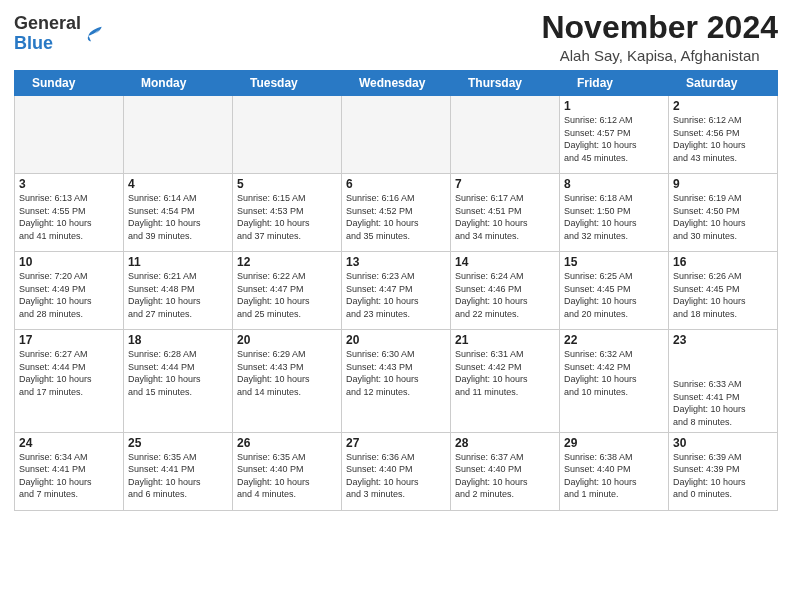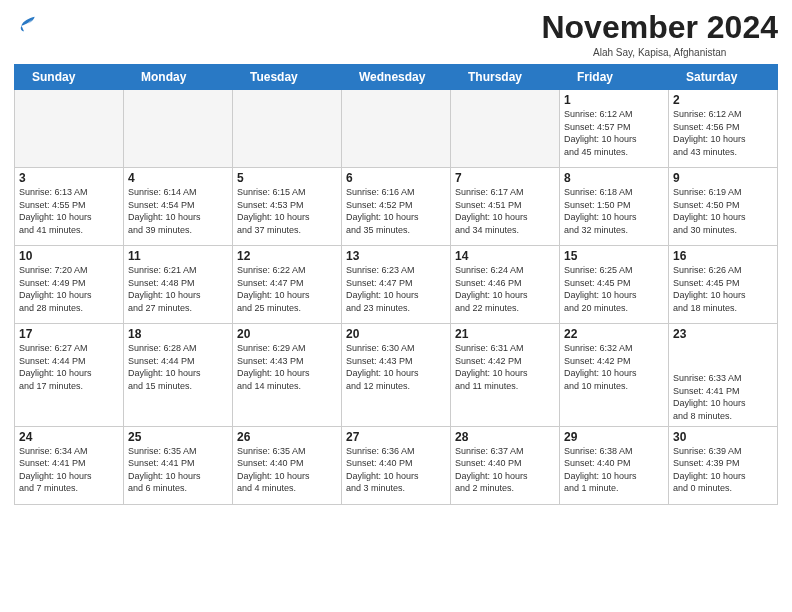--- a/index.html
+++ b/index.html
@@ -50,21 +50,21 @@
     .title-block {
       text-align: center;
     }
     .month-title {
       font-size: 32px;
       font-weight: bold;
       color: #222;
       line-height: 1.1;
     }
     .location-title {
-      font-size: 10px;
+      font-size: 15px;
       color: #444;
       margin-top: 2px;
     }
     table {
       width: 100%;
       border-collapse: collapse;
       table-layout: fixed;
     }
     thead tr th {
       background: #2979c5;
@@ -117,20 +117,24 @@
       display: inline-block;
     }
   </style>
 </head>
 <body>
 
 <div class="container">
   <div class="header-row">
     <div class="logo">
       <div class="logo-top">
+        <div>
+          <span class="logo-general">General</span><br>
+          <span class="logo-blue">Blue</span>
+        </div>
         <svg class="logo-bird" viewBox="0 0 30 30" xmlns="http://www.w3.org/2000/svg">
           <path d="M8 18 C10 10, 20 6, 28 4 C24 8, 22 12, 18 14 C22 12, 26 10, 28 4 C20 14, 12 16, 8 18Z" fill="#2979c5"></path>
           <path d="M8 18 C6 22, 8 26, 12 26 C10 22, 10 20, 8 18Z" fill="#2979c5"></path>
         </svg>
       </div>
     </div>
     <div class="title-block">
       <div class="month-title">November 2024</div>
       <div class="location-title">Alah Say, Kapisa, Afghanistan</div>
     </div>

